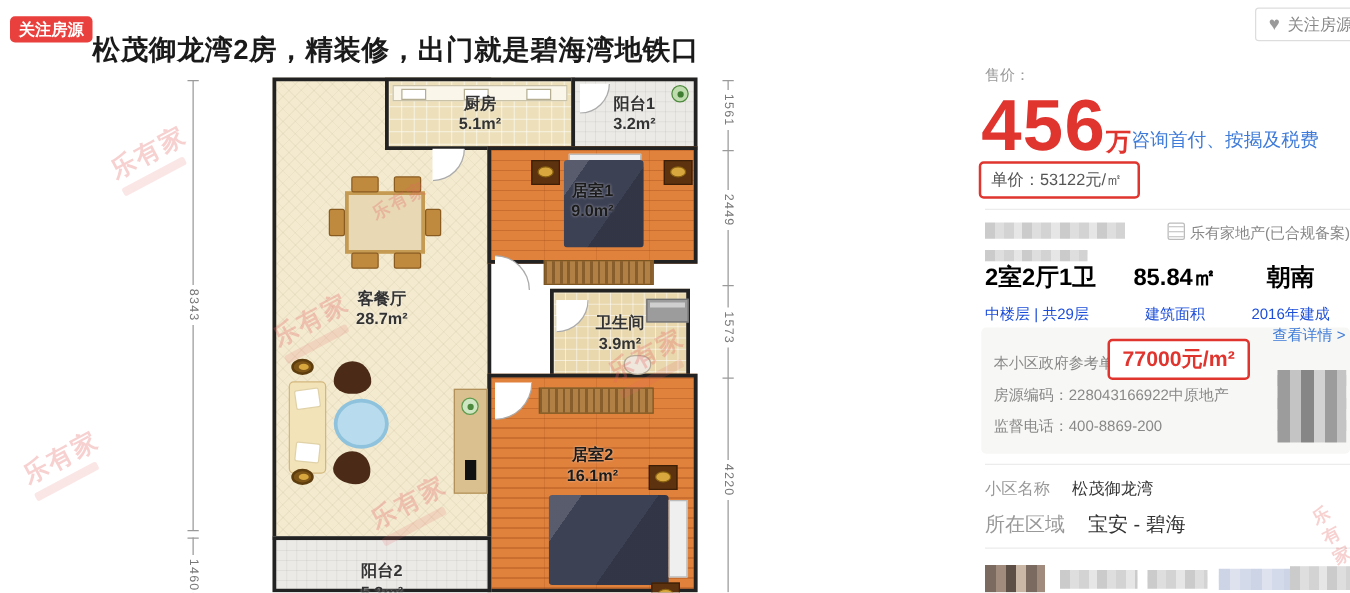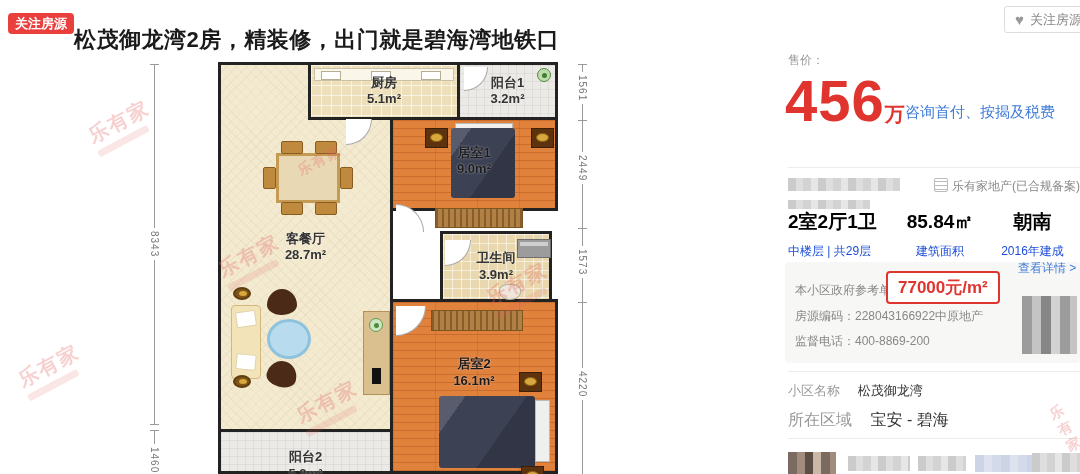--- a/index.html
+++ b/index.html
@@ -247,20 +247,23 @@
   <div class="wm" style="left:486px;top:270px"><span>乐有家</span><div class="wm-sub"></div></div>
   <div class="wm" style="left:296px;top:388px"><span>乐有家</span><div class="wm-sub"></div></div>
   <div class="wm small" style="left:296px;top:152px"><span>乐有家</span></div>
   <div class="wm small" style="left:1058px;top:400px"><span>乐有家</span></div>
 
   <span class="abs lab-gray" style="left:788px;top:52px">售价：</span>
   <div class="abs" style="left:785px;top:72px">
     <span class="price-num">456</span><span class="price-unit">万</span>
   </div>
   <span class="abs blue-link" style="left:905px;top:103px;font-size:15px">咨询首付、按揭及税费</span>
+  <div class="abs redbox" style="left:783px;top:129px;padding:4px 12px 4px 8px">
+    <span style="font-size:13px;color:#555">单价：53122元/㎡</span>
+  </div>
 
   <div class="divider" style="top:167px"></div>
 
   <div class="mosaic m-gray" style="left:788px;top:178px;width:112px;height:13px"></div>
   <div class="mosaic m-gray" style="left:788px;top:200px;width:82px;height:9px"></div>
   <div class="abs" style="left:788px;top:178px;width:292px;text-align:right;font-size:12px;color:#888">
     <span class="agency-icon"></span><span>乐有家地产(已合规备案)</span>
   </div>
 
   <div class="abs" style="left:788px;top:209px">

